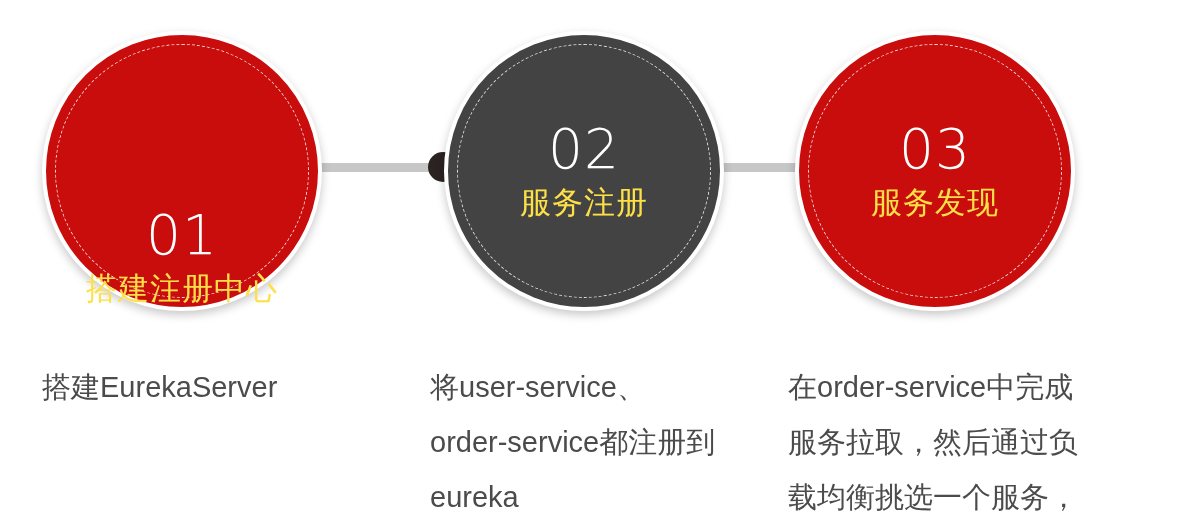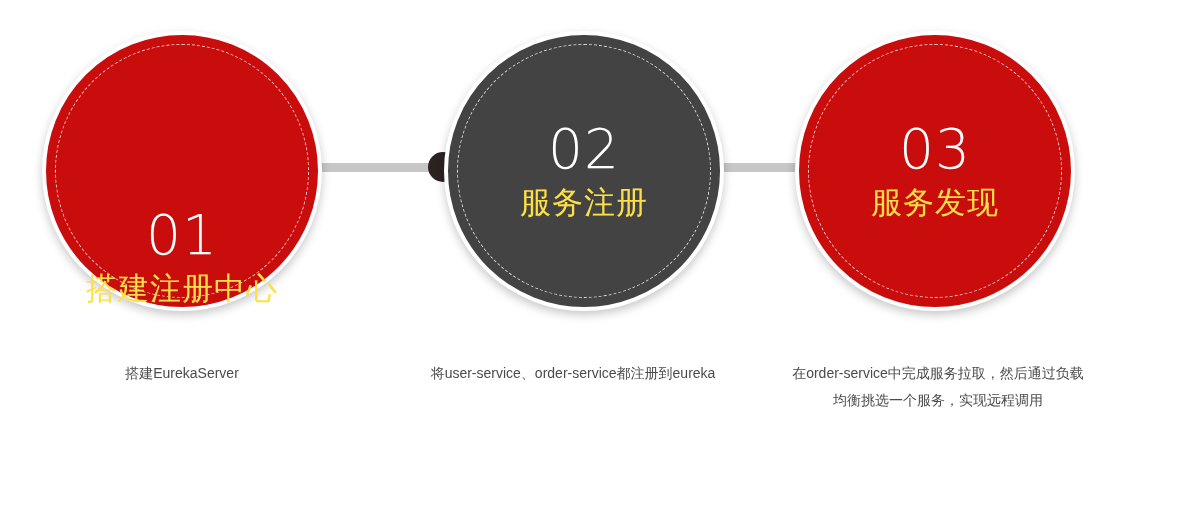--- a/index.html
+++ b/index.html
@@ -92,23 +92,23 @@
     font-size: 31px;
     font-weight: 400;
     line-height: 1.15;
     letter-spacing: 1px;
     white-space: nowrap;
   }
 
   
   .caption {
     position: absolute;
-    text-align: center;
+    text-align: left;
     color: #4b4b4b;
-    font-size: 14px;
+    font-size: 29px;
     line-height: 1.9;
     font-weight: 400;
     top: 360px;
   }
   .caption.p1 { left: 42px;  width: 280px; }
   .caption.p2 { left: 430px; width: 286px; }
   .caption.p3 { left: 788px; width: 300px; }
 </style>
 </head>
 <body>

